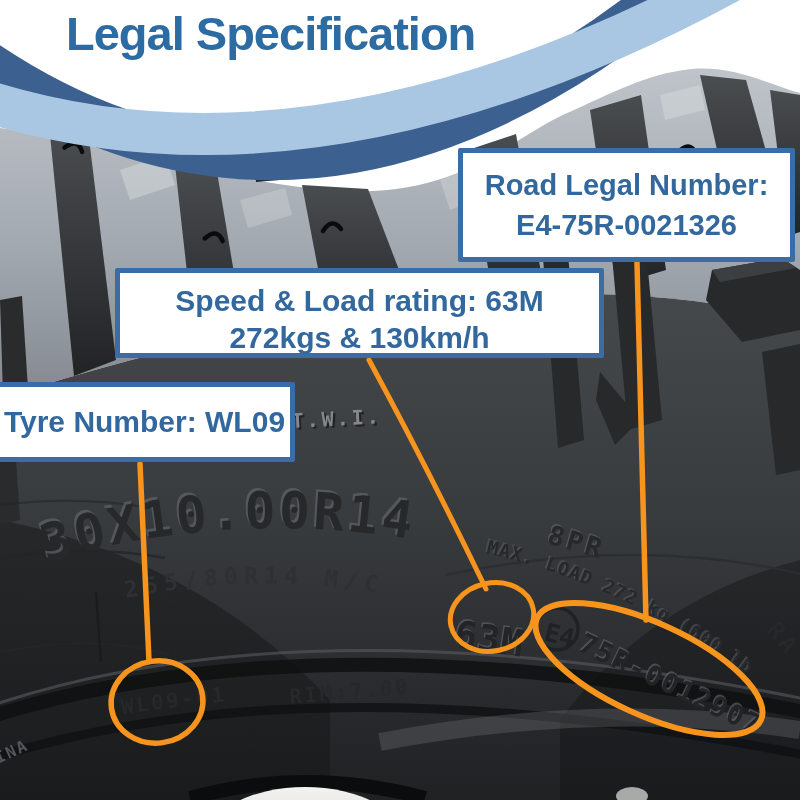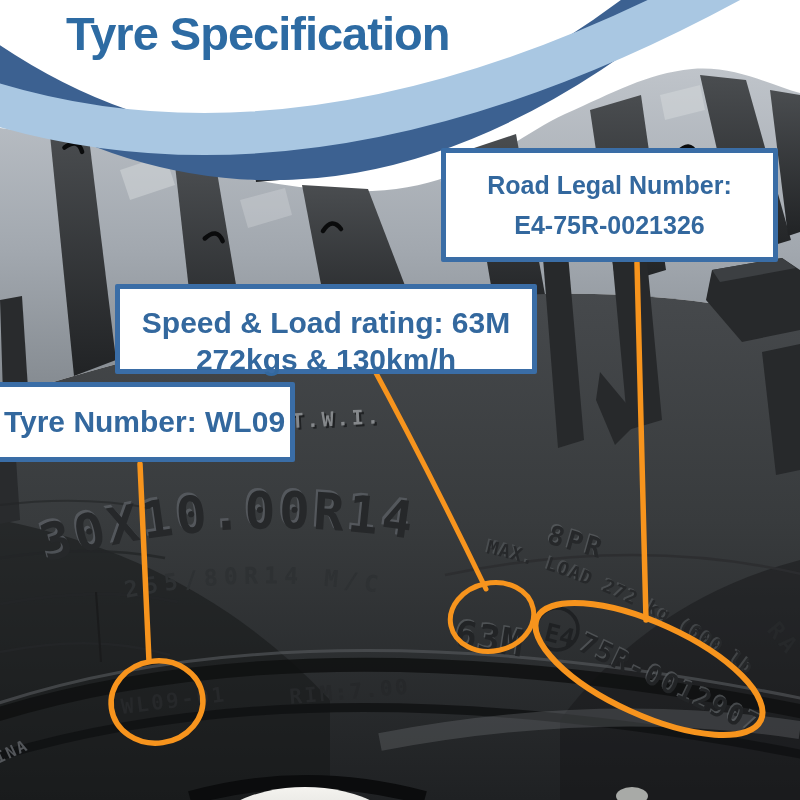--- a/index.html
+++ b/index.html
@@ -3,22 +3,22 @@
 <meta charset="utf-8">
 <style>
   html,body{margin:0;padding:0;background:#fff;}
   .stage{position:relative;width:800px;height:800px;overflow:hidden;background:#fff;
          font-family:"Liberation Sans",sans-serif;}
   .stage svg{position:absolute;left:0;top:0;}
   .page-title{position:absolute;left:66px;top:6px;width:460px;
       font-size:47px;font-weight:bold;color:#2D6BA3;letter-spacing:-1px;}
   .callout{position:absolute;background:#fff;border:5px solid #3A6DA6;border-radius:2px;
       color:#33689E;font-weight:bold;text-align:center;box-sizing:border-box;}
-  #box-road{left:441px;top:148px;width:337px;height:114px;font-size:25px;line-height:40px;padding-top:12px;}
-  #box-speed{left:115px;top:284px;width:422px;height:90px;font-size:30px;line-height:37px;padding-top:15px;}
+  #box-road{left:458px;top:148px;width:337px;height:114px;font-size:29px;line-height:40px;padding-top:12px;}
+  #box-speed{left:115px;top:268px;width:489px;height:90px;font-size:30px;line-height:37px;padding-top:9px;}
   #box-pattern{left:-6px;top:382px;width:301px;height:80px;font-size:30px;line-height:70px;}
   text{font-family:"DejaVu Sans Mono","Liberation Mono",monospace;font-weight:bold;}
 </style>
 </head>
 <body>
 
 <div class="stage">
 
 <svg width="800" height="800" viewBox="0 0 800 800">
   <defs>
@@ -162,21 +162,21 @@
   <g stroke="#F7941D" fill="none" stroke-linecap="round">
     <path stroke-width="5.5" d="M140,464 L149,661"></path>
     <ellipse stroke-width="5.5" cx="157" cy="702" rx="46" ry="41" transform="rotate(-8 157 702)"></ellipse>
     <path stroke-width="5" d="M369,360 Q426,465 486,589"></path>
     <ellipse stroke-width="5" cx="492" cy="617" rx="42" ry="34" transform="rotate(-12 492 617)"></ellipse>
     <path stroke-width="5.5" d="M637,263 L646,620"></path>
     <ellipse stroke-width="6" cx="649" cy="669" rx="123" ry="46" transform="rotate(24.5 649 669)"></ellipse>
   </g>
 </svg>
 
-<div class="page-title">Tyre Specification</div>
+<div class="page-title">Legal Specification</div>
 
 <div class="callout" id="box-road">
   <div>Road Legal Number:</div>
   <div>E4-75R-0021326</div>
 </div>
 
 <div class="callout" id="box-speed">
   <div>Speed &amp; Load rating: 63M</div>
   <div>272kgs &amp; 130km/h</div>
 </div>

